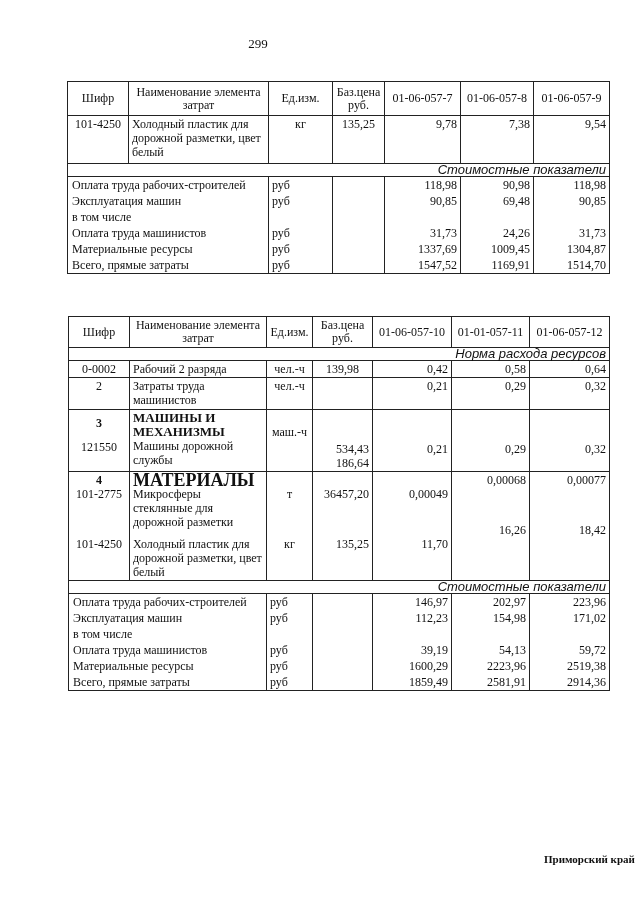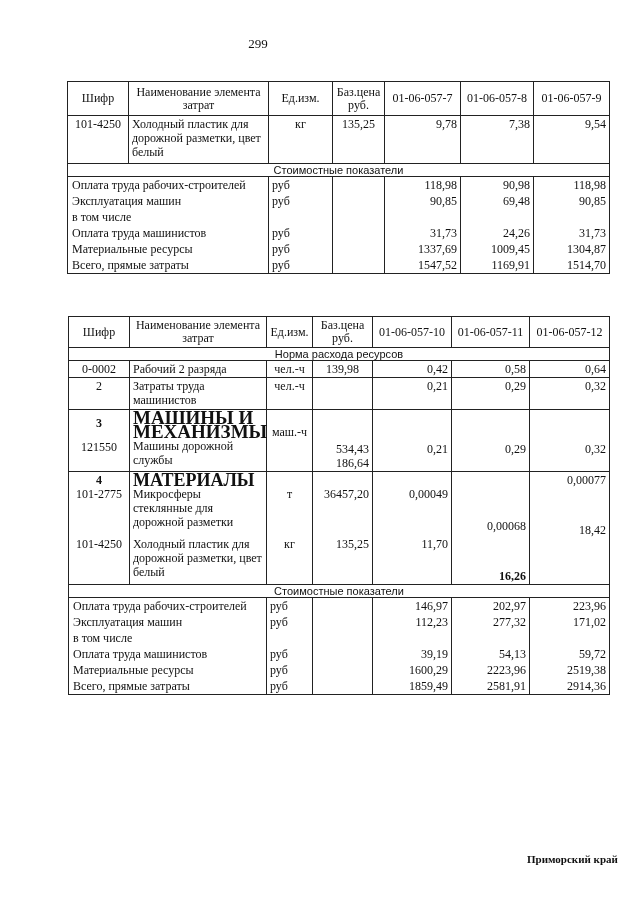--- a/index.html
+++ b/index.html
@@ -1,28 +1,28 @@
 <!DOCTYPE html>
 <html><head>
 <meta charset="utf-8">
 <style>
   html, body { margin: 0; padding: 0; background: #ffffff; }
   body { width: 640px; height: 905px; position: relative; overflow: hidden;
          font-family: "Liberation Serif", "DejaVu Serif", serif; color: #111; }
   .page-num { position: absolute; top: 36px; left: 0; width: 516px; text-align: center; font-size: 13px; }
-  .footer { position: absolute; top: 853px; left: 527px; font-size: 11px; font-weight: bold; }
+  .footer { position: absolute; top: 853px; left: 544px; font-size: 11px; font-weight: bold; }
   table.tbl { position: absolute; border-collapse: collapse; table-layout: fixed; font-size: 12px; line-height: 14px; border-radius: 9px; }
   table.tbl td, table.tbl th { border: 1px solid #222; padding: 1px 3px; vertical-align: top; font-weight: normal; }
   table.tbl th { vertical-align: middle; text-align: center; line-height: 13px; }
   .c { text-align: center; }
   .r { text-align: right; }
   .b { font-weight: bold; }
   .nb-t { border-top: none !important; }
   .nb-b { border-bottom: none !important; }
-  .section-row td { font-family: "Liberation Sans", "DejaVu Sans", sans-serif; font-size: 11px; line-height: 10px; text-align: center; padding: 1px 4px; }
+  .section-row td { font-family: "Liberation Sans", "DejaVu Sans", sans-serif; font-size: 13px; line-height: 10px; text-align: right; padding: 1px 4px; font-style: italic; }
   .u { }
   .cost td { padding-top: 1px; padding-bottom: 1px; }
   .lbl { padding-left: 4px !important; }
 </style>
 </head>
 <body>
 
 <div class="page-num">299</div>
 
 <table class="tbl" style="left:67px; top:81px; width:542px;">
@@ -118,21 +118,21 @@
       <col style="width:78px">
       <col style="width:80px">
   </colgroup>
   <tbody>
       <tr style="height:31px;">
     <th>Шифр</th>
     <th>Наименование элемента затрат</th>
     <th>Ед.изм.</th>
     <th>Баз.цена руб.</th>
     <th>01-06-057-10</th>
-    <th>01-06-057-11</th>
+    <th>01-01-057-11</th>
     <th>01-06-057-12</th>
   </tr>
   <tr class="section-row">
     <td colspan="7">Норма расхода ресурсов</td>
   </tr>
 
   <tr>
     <td class="c nb-b">0-0002</td>
     <td class="nb-b">Рабочий 2 разряда</td>
     <td class="c nb-b">чел.-ч</td>
@@ -151,21 +151,21 @@
     <td class="r">0,29</td>
     <td class="r">0,32</td>
   </tr>
 
   <tr>
     <td class="c">
       <div class="b" style="padding-top:5px;">3</div>
       <div style="padding-top:10px;">121550</div>
     </td>
     <td>
-      <div class="b" style="font-size:19px;">МАШИНЫ И МЕХАНИЗМЫ</div>
+      <div class="b" style="font-size:13px;">МАШИНЫ И МЕХАНИЗМЫ</div>
       <div>Машины дорожной службы</div>
     </td>
     <td class="c" style="vertical-align:top;">
       <div style="padding-top:14px;">маш.-ч</div>
     </td>
     <td class="r">
       <div class="u" style="padding-top:31px;">534,43</div>
       <div>186,64</div>
     </td>
     <td class="r">
@@ -197,22 +197,22 @@
     </td>
     <td class="r">
       <div style="padding-top:14px;">36457,20</div>
       <div style="padding-top:36px;">135,25</div>
     </td>
     <td class="r">
       <div style="padding-top:14px;">0,00049</div>
       <div style="padding-top:36px;">11,70</div>
     </td>
     <td class="r">
-      <div style="padding-top:14px;margin-top:32px;">0,00068</div>
-      <div style="padding-top:36px;font-weight:bold;">16,26</div>
+      <div style="">0,00068</div>
+      <div style="padding-top:36px;">16,26</div>
     </td>
     <td class="r">
       <div style="">0,00077</div>
       <div style="padding-top:36px;">18,42</div>
     </td>
   </tr>
   <tr class="section-row">
     <td colspan="7">Стоимостные показатели</td>
   </tr>
 
@@ -222,21 +222,21 @@
     <td class="nb-b"></td>
     <td class="r b nb-b">146,97</td>
     <td class="r b nb-b">202,97</td>
     <td class="r b nb-b">223,96</td>
   </tr>
   <tr class="cost">
     <td colspan="2" class="b lbl nb-t nb-b">Эксплуатация машин</td>
     <td class="b nb-t nb-b">руб</td>
     <td class="nb-t nb-b"></td>
     <td class="r b nb-t nb-b">112,23</td>
-    <td class="r b nb-t nb-b">277,32</td>
+    <td class="r b nb-t nb-b">154,98</td>
     <td class="r b nb-t nb-b">171,02</td>
   </tr>
   <tr class="cost">
     <td colspan="2" class="lbl nb-t nb-b">в том числе</td>
     <td class="nb-t nb-b"></td>
     <td class="nb-t nb-b"></td>
     <td class="nb-t nb-b"></td>
     <td class="nb-t nb-b"></td>
     <td class="nb-t nb-b"></td>
   </tr>

